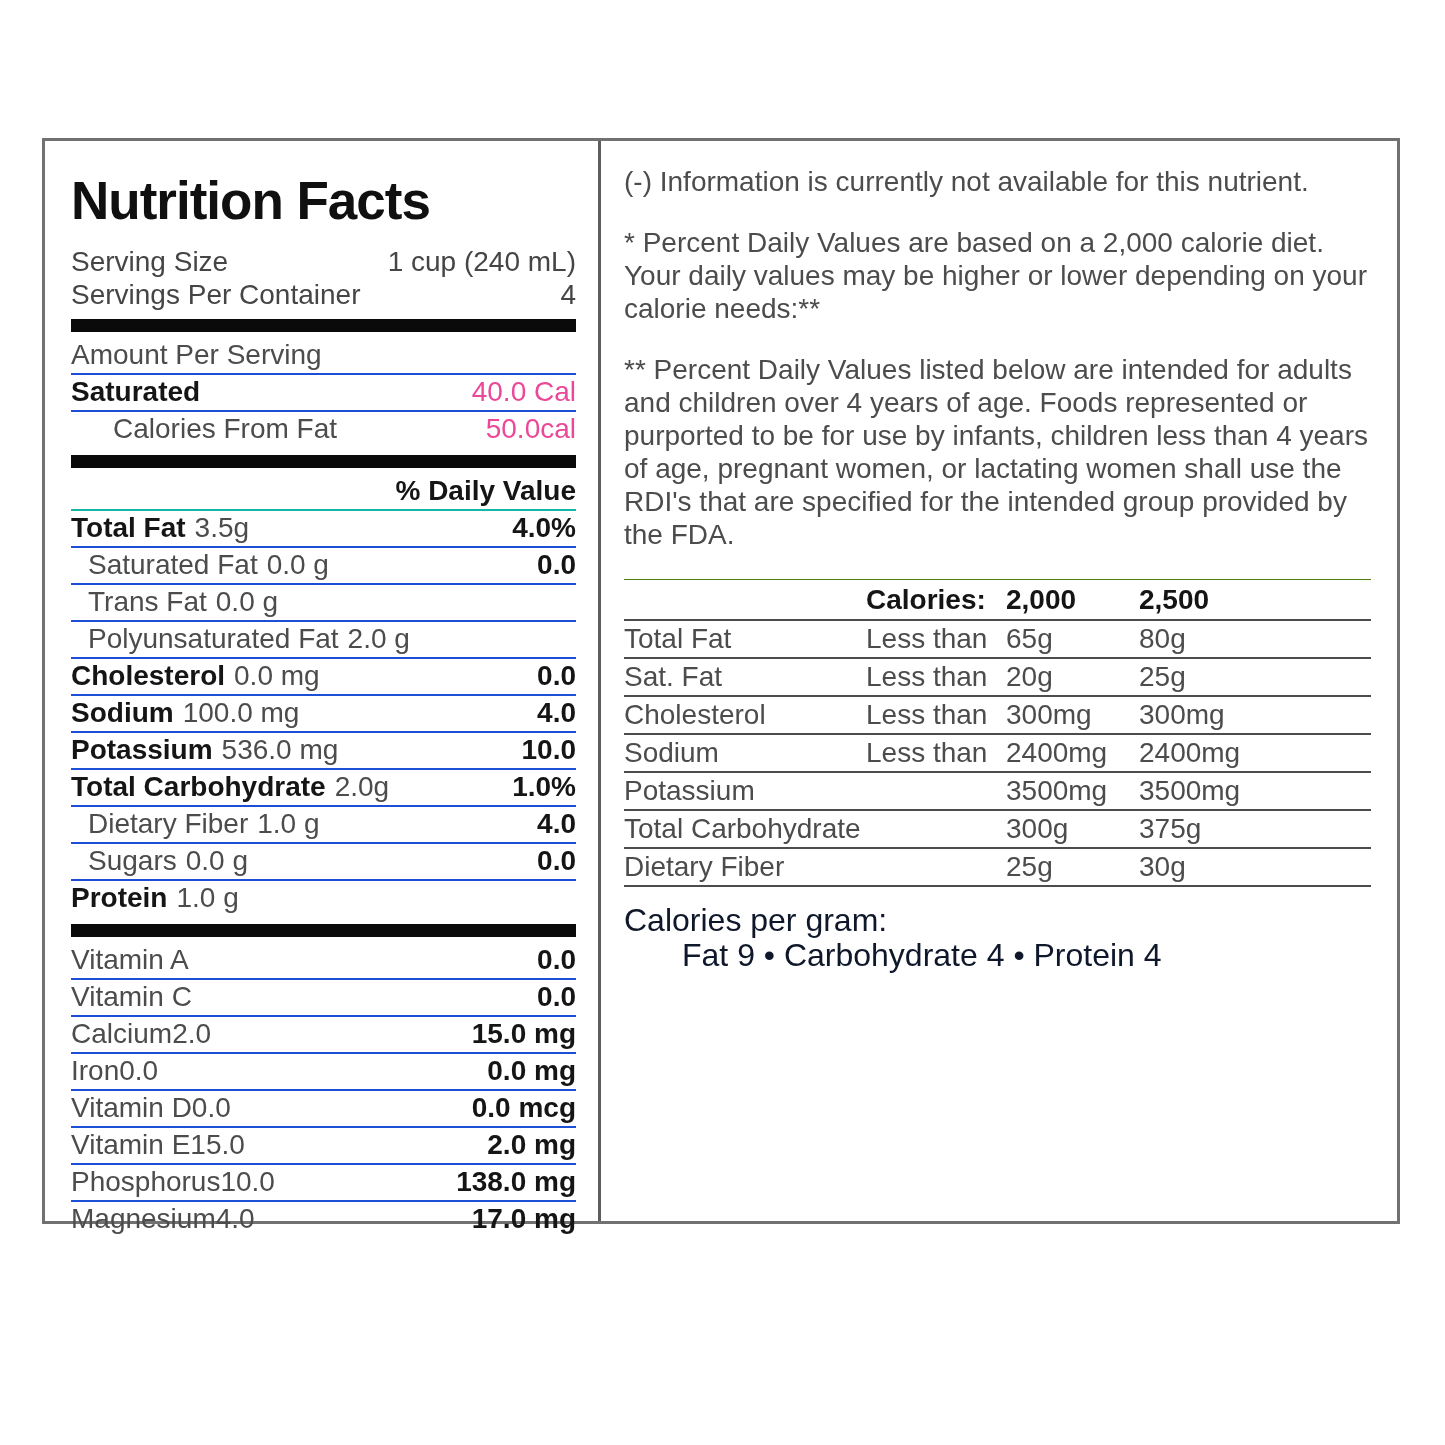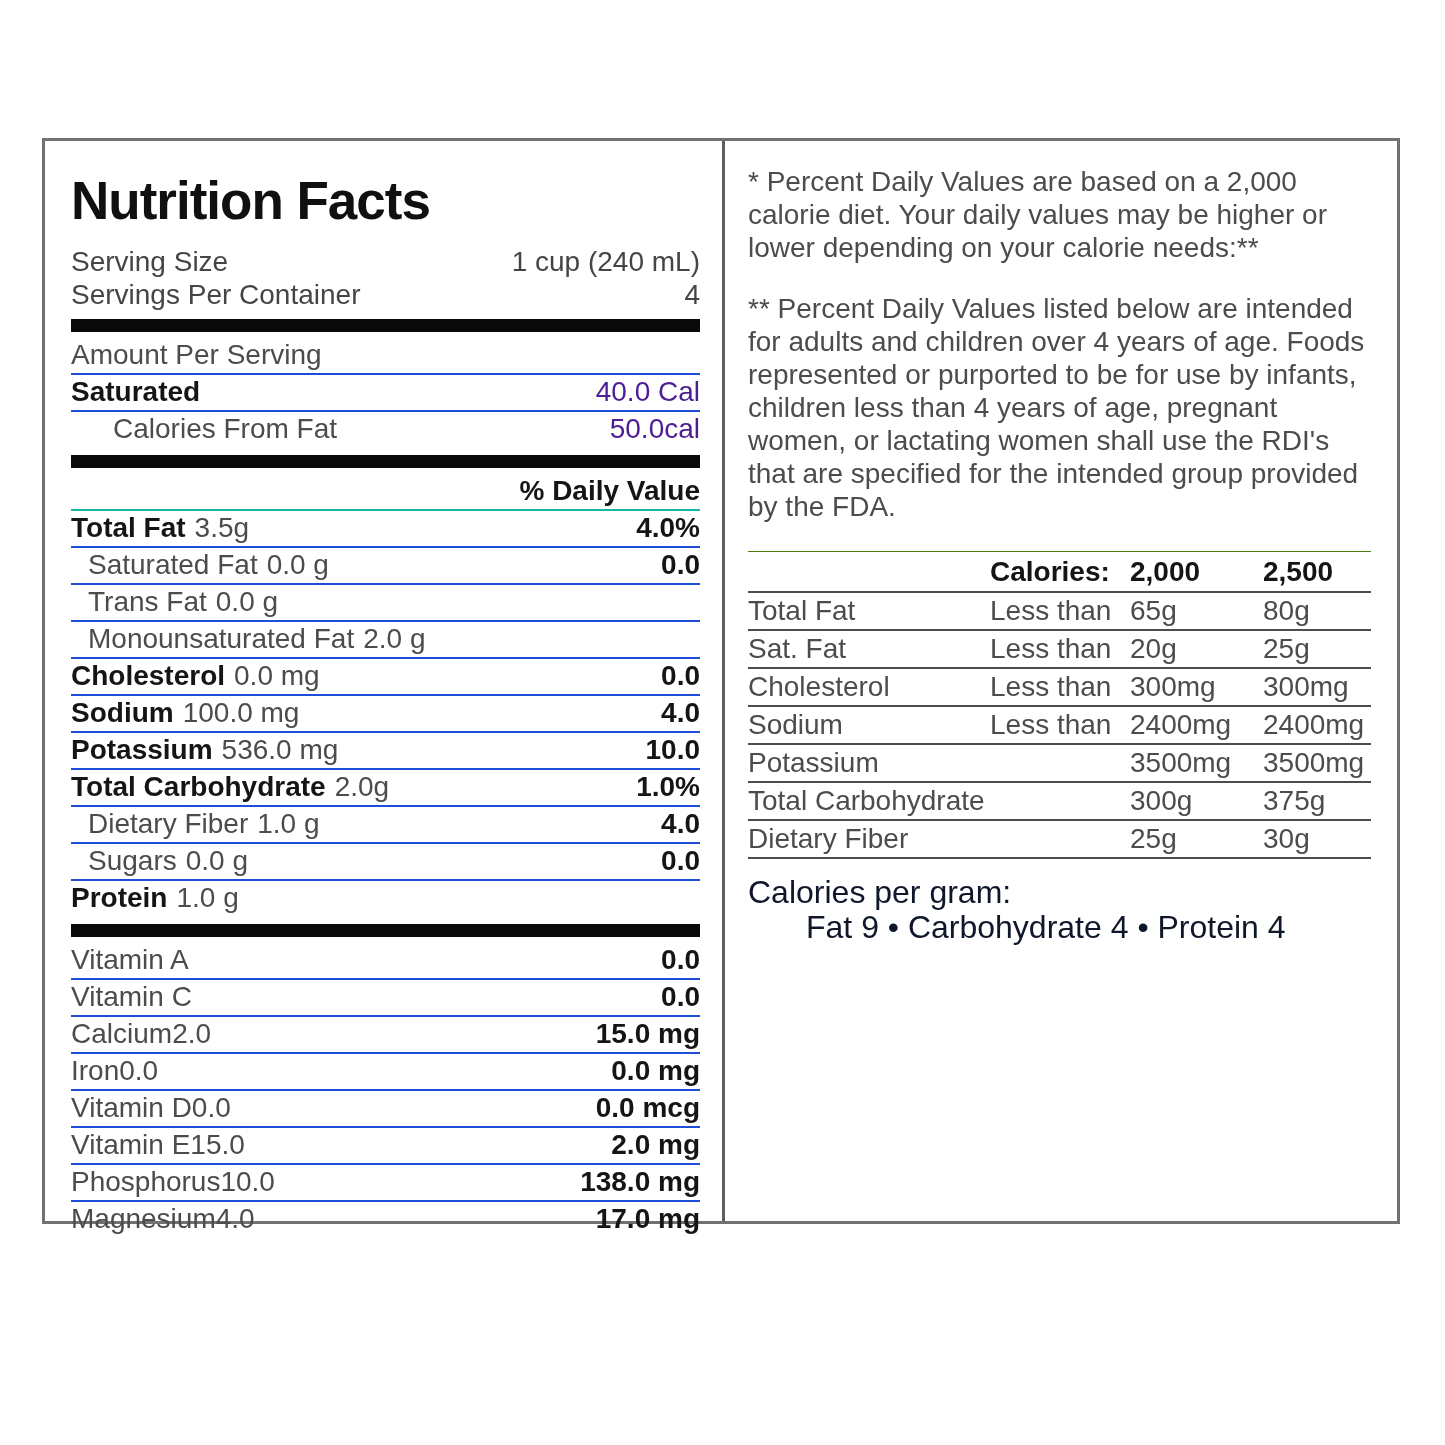--- a/index.html
+++ b/index.html
@@ -15,21 +15,21 @@
     position:absolute;
     left:42px;top:138px;
     width:1358px;height:1086px;
     border:3px solid #717171;
     box-sizing:border-box;
     display:flex;
     background:#fff;
   }
   .col{box-sizing:border-box;height:100%;}
   .left-col{
-    width:680px;
+    width:556px;
     border-right:3px solid #5e5e5e;
     padding:20px 22px 12px 26px;
   }
   .right-col{
     flex:1;
     padding:24px 26px 0 23px;
   }
   
   .title{
     font-size:53px;line-height:60px;
@@ -54,21 +54,21 @@
   .amount{margin-left:9px;}
   .b{font-weight:bold;color:#151515;}
   .dvh{
     text-align:right;font-weight:bold;color:#151515;
     font-size:28px;line-height:30px;
     padding:2px 0 3px 0;border-bottom:2px solid #14b8a6;
   }
   .ind1{padding-left:17px;}
   .ind2{padding-left:42px;}
   .dv{font-weight:bold;color:#151515;white-space:nowrap;}
-  .dv.plain{font-weight:normal;color:#4c1d95;}
+  .dv.plain{font-weight:normal;color:#ec4899;}
   
   .note{
     font-size:28px;line-height:33px;color:#4c4c4c;
     margin:0 0 28px 0;
   }
   .ref-table{
     width:100%;
     border-top:1px solid #4d7c0f;
     margin-top:6px;
     border-collapse:collapse;
@@ -129,21 +129,21 @@
       </div>
       <div class="nrow">
         <span class="lblgroup ind1"><span>Saturated Fat</span><span class="amount">0.0 g</span></span>
         <span class="dv">0.0</span>
       </div>
       <div class="nrow">
         <span class="lblgroup ind1"><span>Trans Fat</span><span class="amount">0.0 g</span></span>
         <span class="dv"></span>
       </div>
       <div class="nrow">
-        <span class="lblgroup ind1"><span>Monounsaturated Fat</span><span class="amount">2.0 g</span></span>
+        <span class="lblgroup ind1"><span>Polyunsaturated Fat</span><span class="amount">2.0 g</span></span>
         <span class="dv"></span>
       </div>
       <div class="nrow">
         <span class="lblgroup"><span class="b">Cholesterol</span><span class="amount">0.0 mg</span></span>
         <span class="dv">0.0</span>
       </div>
       <div class="nrow">
         <span class="lblgroup"><span class="b">Sodium</span><span class="amount">100.0 mg</span></span>
         <span class="dv">4.0</span>
       </div>
@@ -198,20 +198,21 @@
         <span>Phosphorus10.0</span>
         <span class="dv">138.0 mg</span>
       </div>
       <div class="nrow noline">
         <span>Magnesium4.0</span>
         <span class="dv">17.0 mg</span>
       </div>
     </div>
 
     <div class="col right-col">
+      <p class="note">(-) Information is currently not available for this nutrient.</p>
       <p class="note">* Percent Daily Values are based on a 2,000 calorie diet. Your daily values may be higher or lower depending on your calorie needs:**</p>
       <p class="note">** Percent Daily Values listed below are intended for adults and children over 4 years of age. Foods represented or purported to be for use by infants, children less than 4 years of age, pregnant women, or lactating women shall use the RDI's that are specified for the intended group provided by the FDA.</p>
 
       <div class="ref-table">
         <div class="trow head">
           <span></span>
           <span>Calories:</span>
           <span>2,000</span>
           <span>2,500</span>
         </div>

